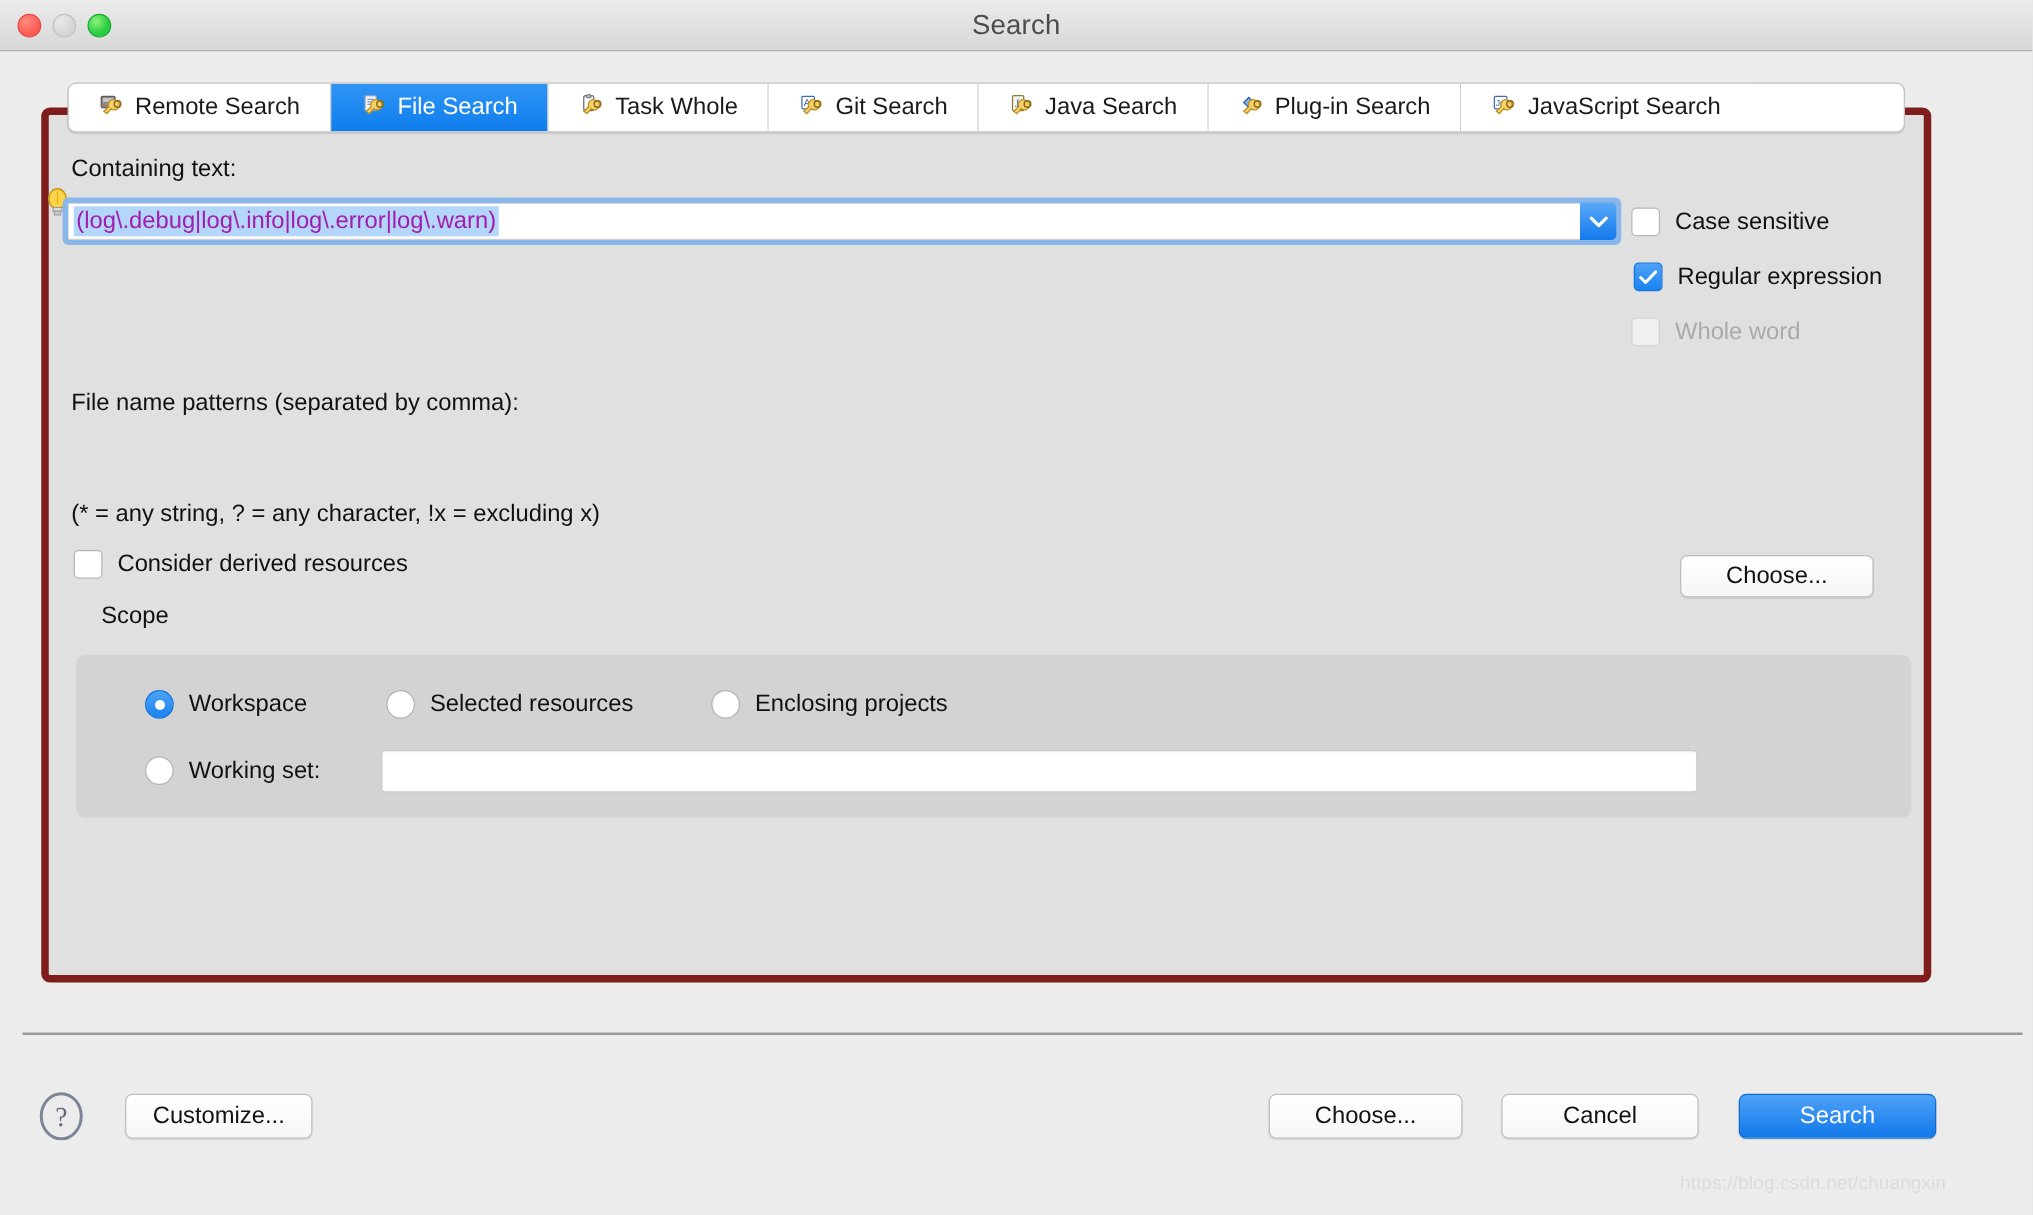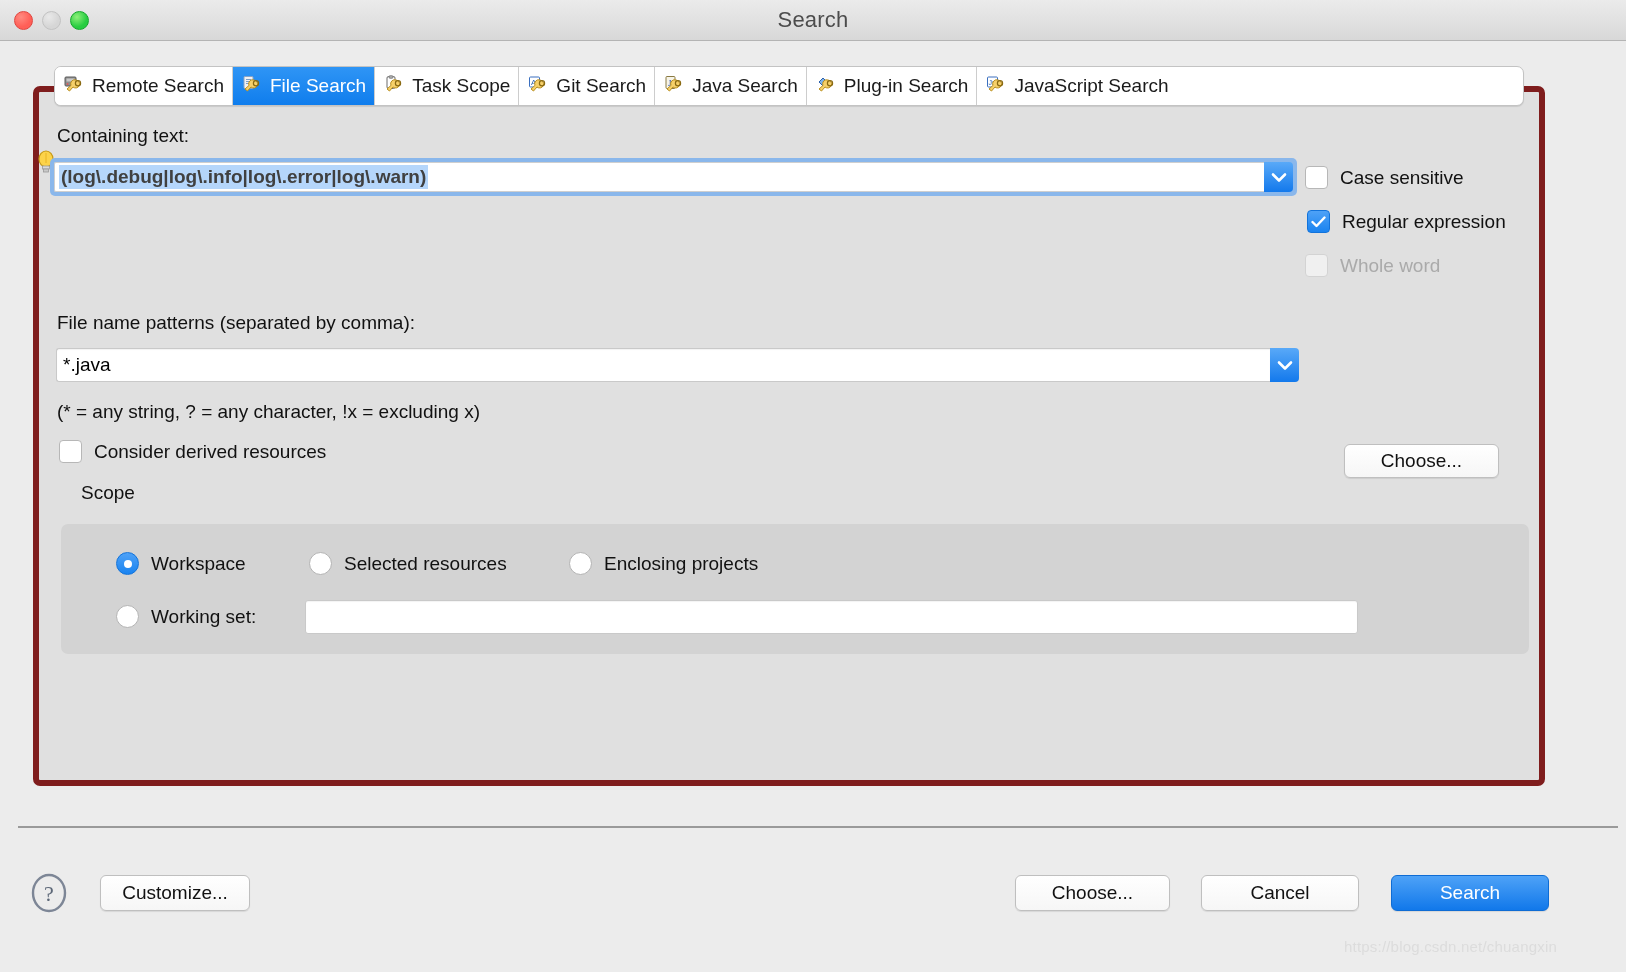--- a/index.html
+++ b/index.html
@@ -44,21 +44,21 @@
     display: flex; align-items: stretch;
     background: #ffffff;
     border-radius: 7px;
     border: 1px solid #c3c3c3;
     box-shadow: 0 1px 1px rgba(0,0,0,.10);
     overflow: hidden;
     z-index: 5;
   }
   .tab {
     display: flex; align-items: center; gap: 7px;
-    padding: 0 8px;
+    padding: 0 24px;
     font-size: 19px; color: #1a1a1a;
     border-right: 1px solid #cdcdcd;
     background: #ffffff;
     white-space: nowrap;
     cursor: default;
   }
   .tab:last-child { border-right: none; }
   .tab.active {
     background: linear-gradient(to bottom, #2f95f5 0%, #0f7ded 100%);
     color: #ffffff;
@@ -90,25 +90,24 @@
   }
   #combo-containing .field {
     flex: 1 1 auto; background: #ffffff;
     border: 1px solid #cfcfcf; border-right: none;
     border-radius: 2px 0 0 2px;
     display: flex; align-items: center;
     padding-left: 4px;
     overflow: hidden;
   }
   #containing-value {
-    font-size: 19px; color: #404040;
+    font-size: 19px; color: #a21caf;
     background: #b5d6fb;
     padding: 1px 2px;
     white-space: nowrap;
-    font-weight: bold;
   }
   .combo-arrow {
     flex: 0 0 29px;
     background: linear-gradient(to bottom, #59a9f8 0%, #1379ec 100%);
     border-radius: 0 4px 4px 0;
     display: flex; align-items: center; justify-content: center;
   }
   .combo-arrow svg { display: block; }
   #bulb-icon { position: absolute; left: -4px; top: 58px; width: 22px; height: 26px; }
 
@@ -272,30 +271,20 @@
       <span class="chk-label">Regular expression</span>
     </div>
 
     <div class="chk-row" id="chk-whole">
       <div class="chkbox off-disabled"></div>
       <span class="chk-label disabled">Whole word</span>
     </div>
 
     <div id="patterns-label" class="lbl">File name patterns (separated by comma):</div>
 
-    <div id="combo-patterns">
-      <div class="field">
-        <span id="patterns-value">*.java</span>
-      </div>
-      <div class="combo-arrow">
-        <svg width="16" height="11" viewBox="0 0 16 11">
-          <path d="M2 2.5 L8 8.5 L14 2.5" stroke="#ffffff" stroke-width="2.6" fill="none" stroke-linecap="round" stroke-linejoin="round"></path>
-        </svg>
-      </div>
-    </div>
 
     <div class="btn" id="btn-choose-pattern">Choose...</div>
 
     <div id="hint-text" class="lbl">(* = any string, ? = any character, !x = excluding x)</div>
 
     <div class="chk-row" id="chk-derived">
       <div class="chkbox"></div>
       <span class="chk-label">Consider derived resources</span>
     </div>
 
@@ -352,21 +341,21 @@
       <span>File Search</span>
     </div>
 
     <div class="tab">
       <svg class="ticon" viewBox="0 0 22 22">
         <rect x="4" y="1.5" width="8" height="12" rx="1.5" fill="#ffffff" stroke="#6a6a6a" stroke-width="1"></rect>
         <rect x="6" y="0.8" width="4" height="2.4" rx="0.8" fill="#b9b9b9" stroke="#6a6a6a" stroke-width="0.8"></rect>
         <path d="M13 5 a4 4 0 1 1 -3 7 l-3.5 4 -2.5 -2 4 -3.6 a4 4 0 0 1 5 -5.4z" fill="#f6d06a" stroke="#b98f20" stroke-width="1"></path>
         <circle cx="15" cy="8.2" r="2.6" fill="none" stroke="#8a6a12" stroke-width="1.2"></circle>
       </svg>
-      <span>Task Scope</span>
+      <span>Task Whole</span>
     </div>
 
     <div class="tab">
       <svg class="ticon" viewBox="0 0 22 22">
         <rect x="2.5" y="2" width="10" height="10" rx="1" fill="#ffffff" stroke="#3a6fbf" stroke-width="1"></rect>
         <text x="4" y="10" font-size="8" fill="#2d62ad" font-family="Liberation Sans, sans-serif">A</text>
         <path d="M13 5 a4 4 0 1 1 -3 7 l-3.5 4 -2.5 -2 4 -3.6 a4 4 0 0 1 5 -5.4z" fill="#f6d06a" stroke="#b98f20" stroke-width="1"></path>
         <circle cx="15" cy="8.2" r="2.6" fill="none" stroke="#8a6a12" stroke-width="1.2"></circle>
       </svg>
       <span>Git Search</span>

